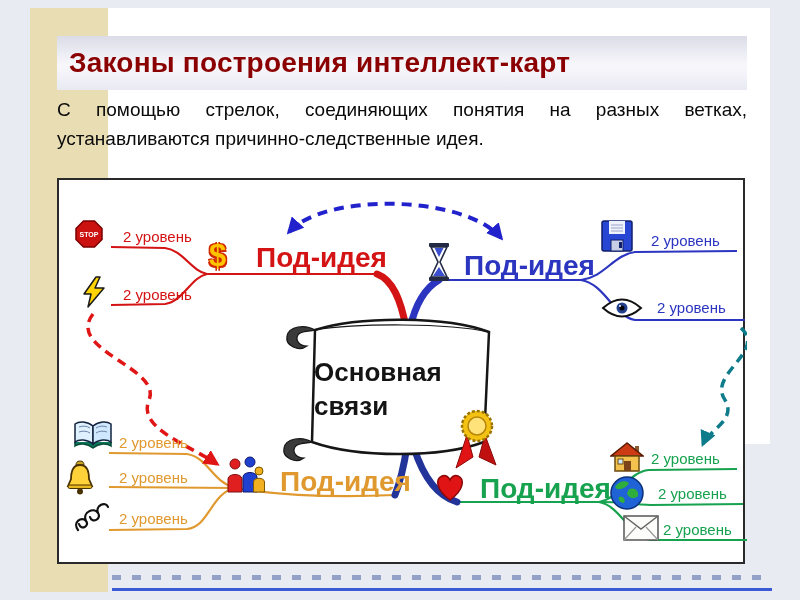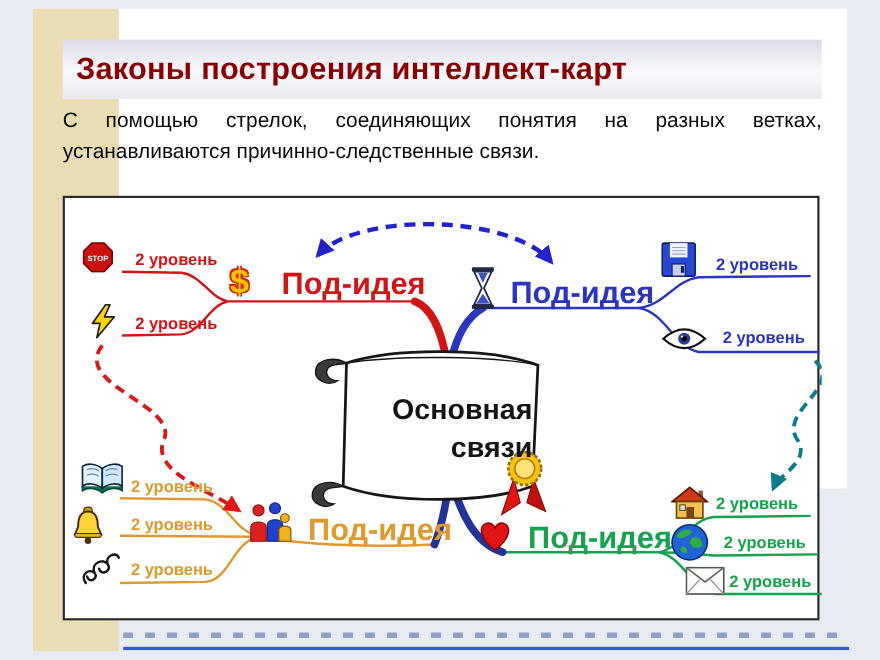--- a/index.html
+++ b/index.html
@@ -16,44 +16,44 @@
 
   .subtitle { position:absolute; left:27px; top:88px; width:690px; font-size:19px;
     color:#0a0a0a; line-height:1.5; text-align:justify; }
 
   .diagram { position:absolute; left:27px; top:170px; width:688px; height:386px;
     border:2px solid #2a2a2a; background:#fff; }
   .diagram svg.overlay { position:absolute; left:0; top:0; }
 
   .lbl { position:absolute; white-space:nowrap; z-index:3; }
   .lbl.main { font-size:28px; font-weight:bold; }
-  .lbl.sub { font-size:15px; font-weight:700; }
-
-  .center-text { position:absolute; left:255px; top:176px; width:170px; text-align:right;
+  .lbl.sub { font-size:15px; font-weight:400; }
+
+  .center-text { position:absolute; left:255px; top:176px; width:170px; text-align:left;
     font-size:26px; font-weight:bold; color:#141414; line-height:1.3; z-index:3; }
 
   .ic { position:absolute; z-index:3; }
   .dollar { position:absolute; z-index:3; font-size:31px; font-weight:bold; color:#ffc400;
     text-shadow:-1.5px -1.5px 0 #d02900, 1.5px -1.5px 0 #d02900, -1.5px 1.5px 0 #d02900, 1.5px 1.5px 0 #d02900; }
 
   .dash-row { position:absolute; left:82px; top:567px; width:658px; height:5px;
     background:repeating-linear-gradient(90deg,#93a0c8 0 9px, transparent 9px 20px); }
   .blue-line { position:absolute; left:82px; top:580px; width:660px; height:3px; background:#3b5bd6; }
 </style>
 </head>
 <body>
 
 <div class="slide">
   <div class="accent-strip"></div>
 
   <div class="title-bar">
     <h1 style="color: rgb(139, 0, 0);">Законы построения интеллект-карт</h1>
   </div>
 
-  <p class="subtitle">С помощью стрелок, соединяющих понятия на разных ветках, устанавливаются причинно-следственные связи.</p>
+  <p class="subtitle">С помощью стрелок, соединяющих понятия на разных ветках, устанавливаются причинно-следственные идея.</p>
 
   <div class="diagram">
 
     <svg class="overlay" width="688" height="386" viewBox="0 0 688 386">
       <defs>
         <marker id="arrB" viewBox="0 0 10 10" refX="8" refY="5" markerWidth="4.2" markerHeight="4.2" orient="auto-start-reverse">
           <path d="M0,0 L10,5 L0,10 Z" fill="#2222cc"></path>
         </marker>
         <marker id="arrR" viewBox="0 0 10 10" refX="8" refY="5" markerWidth="4.6" markerHeight="4.6" orient="auto">
           <path d="M0,0 L10,5 L0,10 Z" fill="#e01616"></path>

